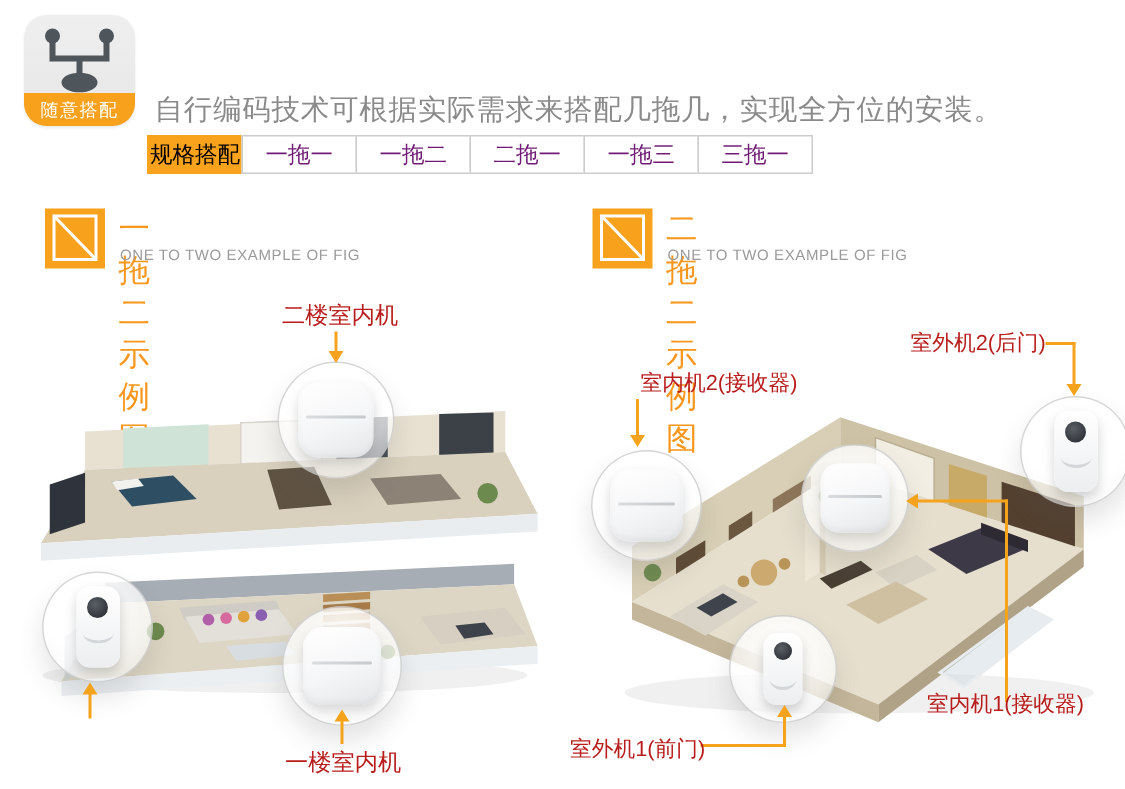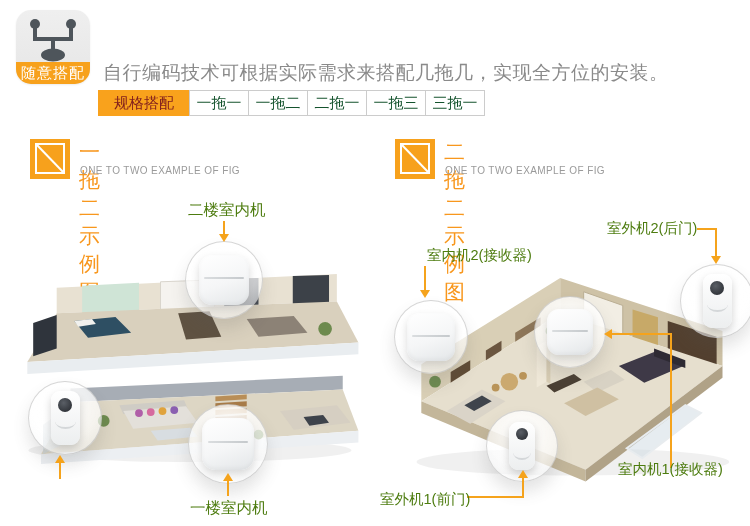--- a/index.html
+++ b/index.html
@@ -5,35 +5,35 @@
   html,body{margin:0;padding:0;background:#fff;}
   .page{
     position:relative;width:750px;height:526px;background:#fff;overflow:hidden;
     font-family:"Liberation Sans","DejaVu Sans",sans-serif;
   }
   
   .app-icon{position:absolute;left:16px;top:10px;width:74px;height:74px;border-radius:15px;
     background:linear-gradient(180deg,#efefef,#e6e6e6);overflow:hidden;box-shadow:0 1px 2px rgba(0,0,0,.08);}
   .app-icon svg{position:absolute;left:0;top:1px;}
   .app-badge{position:absolute;left:0;right:0;bottom:0;height:22px;background:#F7A11C;color:#fff;
-    font-size:15px;display:flex;align-items:center;justify-content:center;letter-spacing:1px;}
+    font-size:12px;display:flex;align-items:center;justify-content:center;letter-spacing:1px;}
   .page-title{position:absolute;left:102px;top:12px;font-size:37px;color:#4c4c4c;letter-spacing:2px;}
   .page-subtitle{position:absolute;left:103px;top:60px;font-size:19px;color:#8a8a8a;letter-spacing:.5px;}
   
   .tabs{position:absolute;left:98px;top:90px;display:flex;height:26px;z-index:4;}
-  .tab{box-sizing:border-box;width:60px;margin-left:-1px;border:1px solid #cccccc;background:#fff;
-    color:#14532d;font-size:15px;display:flex;align-items:center;justify-content:center;cursor:pointer;}
-  .tab.active{width:92px;margin-left:0;background:#F9A21C;border-color:#F9A21C;color:#7f1d1d;}
+  .tab{box-sizing:border-box;width:77px;margin-left:-1px;border:1px solid #cccccc;background:#fff;
+    color:#701a75;font-size:15px;display:flex;align-items:center;justify-content:center;cursor:pointer;}
+  .tab.active{width:64px;margin-left:0;background:#F9A21C;border-color:#F9A21C;color:#000000;}
   
   .sec{position:absolute;top:137px;height:48px;}
   .sec-icon{position:absolute;left:0;top:2px;width:40px;height:40px;background:#F7A11C;}
   .sec-title{position:absolute;left:49px;top:1px;font-size:21px;color:#F8971D;letter-spacing:1px;}
   .sec-sub{position:absolute;left:50px;top:28px;font-size:10px;color:#9a9a9a;letter-spacing:.4px;white-space:nowrap;}
   
-  .plan-label{position:absolute;color:#4d7c0f;z-index:6;white-space:nowrap;}
+  .plan-label{position:absolute;color:#b91c1c;z-index:6;white-space:nowrap;}
   .lbl-l{font-size:15.5px;}
   .lbl-r{font-size:14.5px;}
   .hline,.vline{position:absolute;background:#F5A31C;z-index:5;}
   .hline{height:2px;}
   .vline{width:2px;}
   .head{position:absolute;width:0;height:0;z-index:5;}
   .head.down{border-left:5px solid transparent;border-right:5px solid transparent;border-top:8px solid #F5A31C;}
   .head.up{border-left:5px solid transparent;border-right:5px solid transparent;border-bottom:8px solid #F5A31C;}
   .head.left{border-top:5px solid transparent;border-bottom:5px solid transparent;border-right:8px solid #F5A31C;}
   

